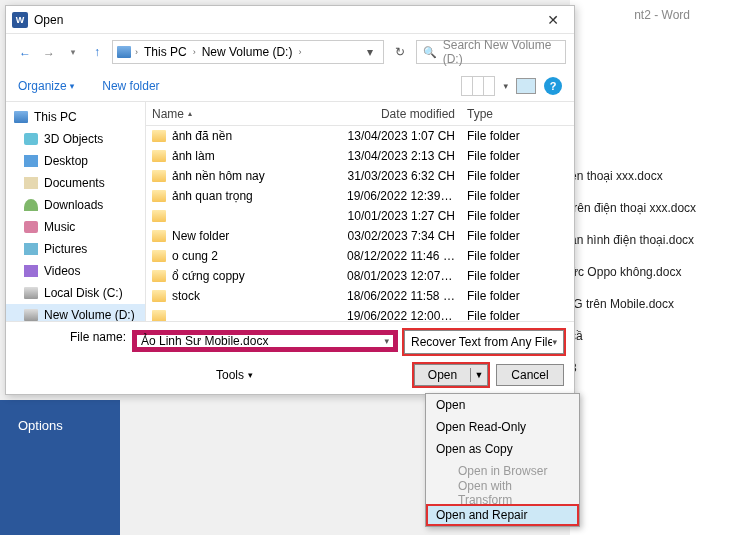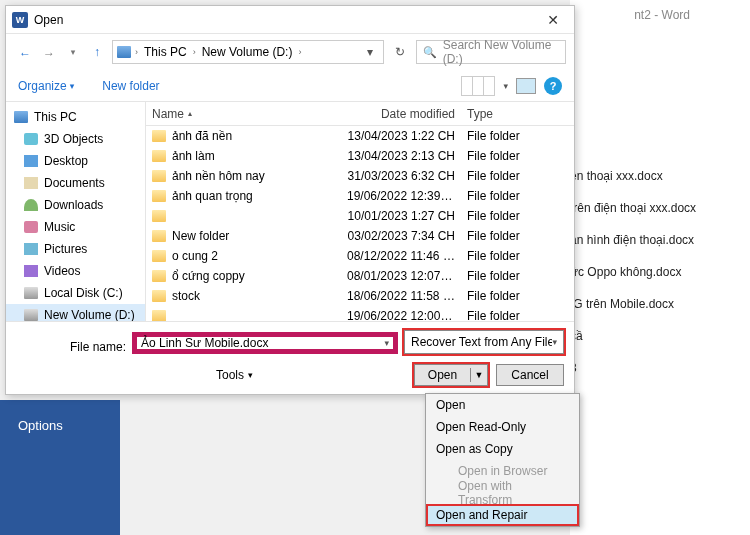--- a/index.html
+++ b/index.html
@@ -67,21 +67,21 @@
 .sort-car { font-size:8px; color:#555; }
 
 .file-list { flex:1; overflow:auto; }
 .file-row { display:flex; height:20px; align-items:center; font-size:12px; }
 .file-cell { padding:0 6px; white-space:nowrap; overflow:hidden; text-overflow:ellipsis; }
 .file-row .c-name { display:flex; align-items:center; gap:6px; padding-left:6px; }
 .fi { width:14px; height:12px; display:inline-block; }
 .fi-folder { background:linear-gradient(#ffe9a8,#f7c65b); border-radius:1px; }
 
 .footer { border-top:1px solid #e5e5e5; padding:8px 10px; display:flex; flex-direction:column; gap:10px; }
-.fname-row { display:flex; align-items:flex-end; gap:6px; }
+.fname-row { display:flex; align-items:flex-start; gap:6px; }
 .fname-label { font-size:12px; width:110px; text-align:right; }
 .fname-input { flex:1; height:22px; border:5px solid #be185d; padding:0 4px; font-size:12px; display:flex; align-items:center; justify-content:space-between; }
 .filter-box { width:160px; height:24px; border:1px solid #888; outline:2px solid #e03030; display:flex; align-items:center; justify-content:space-between; padding:0 6px; font-size:12px; background:#fff; }
 .btn-row { display:flex; align-items:center; justify-content:flex-end; gap:8px; }
 .tools-link { font-size:12px; margin-right:auto; margin-left:200px; display:flex; align-items:center; gap:4px; }
 .btn { height:22px; min-width:68px; border:1px solid #888; background:#e5e5e5; font-size:12px; display:flex; align-items:center; justify-content:center; cursor:pointer; outline:2px solid #e03030; }
 .btn.split { min-width:74px; padding:0; }
 .btn.split .main { flex:1; text-align:center; border-right:1px solid #888; padding:0 4px; }
 .btn.split .caret { width:16px; text-align:center; font-size:9px; }
 .btn.cancel { outline:none; }
@@ -212,21 +212,21 @@
           </div>
         <div class="c-date">Date modified</div>
         <div class="c-type">Type</div>
       </div>
       <div class="file-list" id="file-list">
           <div class="file-row">
             <div class="c-name file-cell">
               <span class="fi fi-folder"></span>
               <span>ảnh đã nền</span>
             </div>
-            <div class="c-date file-cell">13/04/2023 1:22 CH</div>
+            <div class="c-date file-cell">13/04/2023 1:07 CH</div>
             <div class="c-type file-cell">File folder</div>
           </div>
           <div class="file-row">
             <div class="c-name file-cell">
               <span class="fi fi-folder"></span>
               <span>ảnh làm</span>
             </div>
             <div class="c-date file-cell">13/04/2023 2:13 CH</div>
             <div class="c-type file-cell">File folder</div>
           </div>

